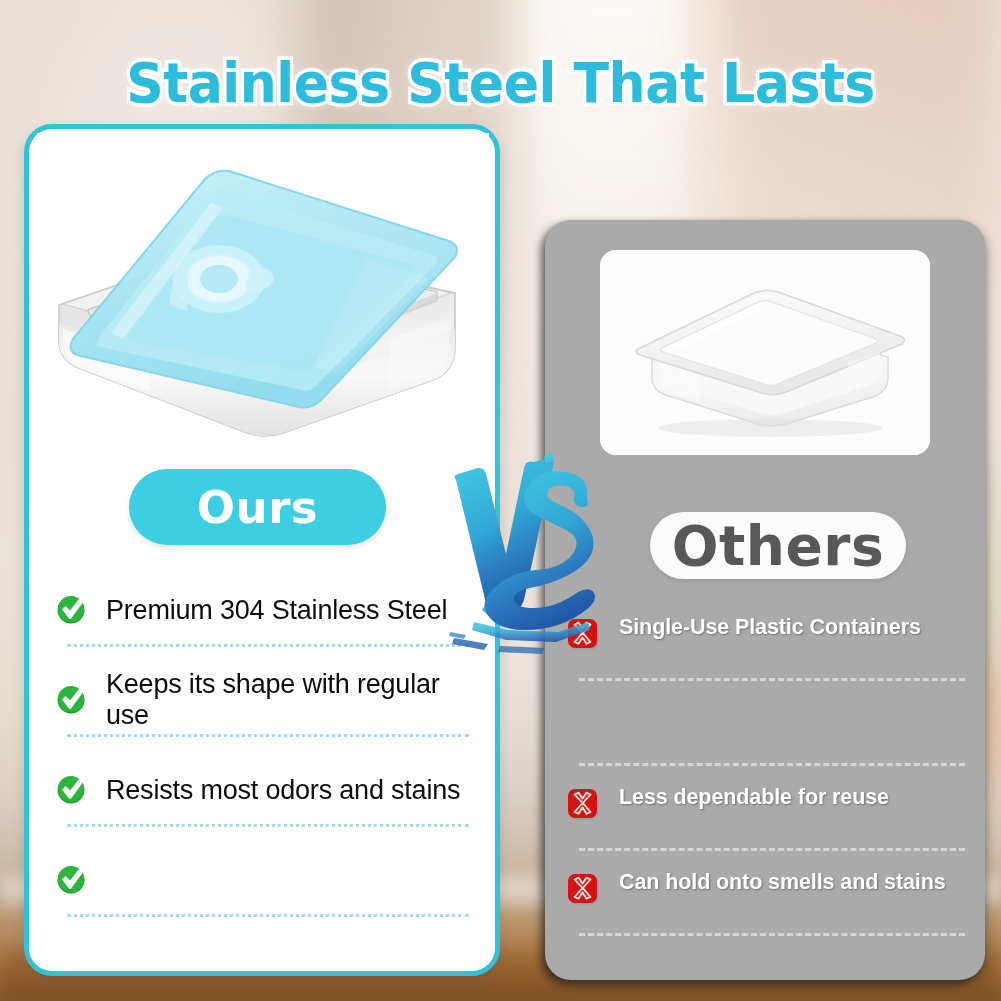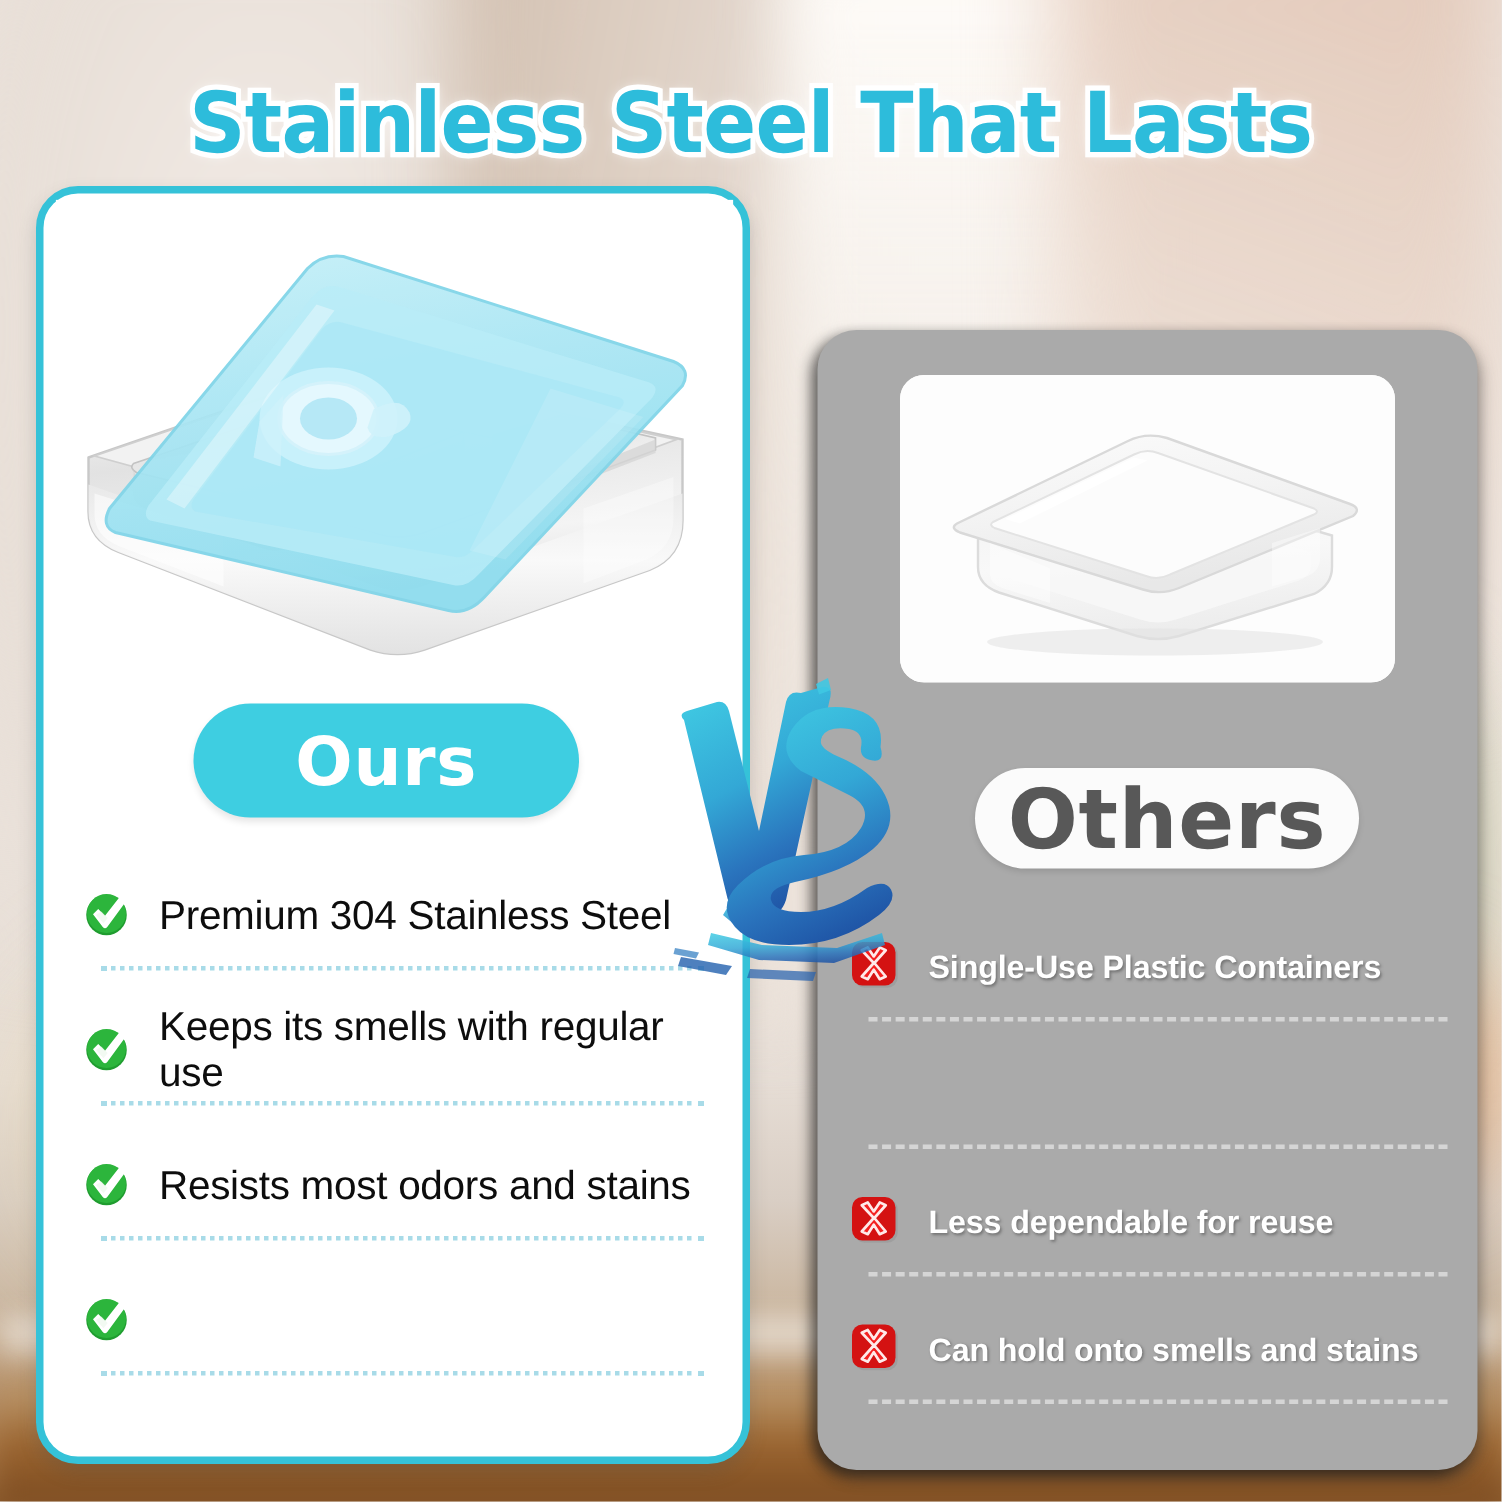--- a/index.html
+++ b/index.html
@@ -73,21 +73,21 @@
   #others-badge .lbl{
     font-family:"DejaVu Sans", sans-serif;font-weight:700;font-size:55px;
     color:#585858;letter-spacing:.5px;
   }
   #others-list{position:absolute;left:14px;top:395px;width:412px;}
   .o-row{height:85px;position:relative;}
   .o-row .o-line{
     position:absolute;left:20px;right:6px;bottom:19px;height:0;
     border-bottom:3px dashed #d8d8d8;opacity:.95;
   }
-  .o-item{display:flex;align-items:center;height:60px;padding-left:6px;}
+  .o-item{display:flex;height:60px;padding-left:6px;}
   .o-item .txt{
     margin-left:16px;color:#ffffff;font-weight:700;font-size:21.5px;
     font-family:"Liberation Sans", sans-serif;letter-spacing:-.1px;
     text-shadow:1px 1px 2px rgba(70,70,70,.55);
   }
 
   
   #ours-panel{
     position:absolute;left:24px;top:124px;width:476px;height:852px;
     background:#ffffff;border-radius:28px;z-index:8;
@@ -325,21 +325,21 @@
     <div class="u-row">
       <div class="u-item">
         <span class="ico">
           <svg width="36" height="34" viewBox="0 0 36 34">
             <circle cx="16" cy="19" r="13.5" fill="#1f9c2f"></circle>
             <circle cx="16" cy="18" r="13" fill="#2cb53c"></circle>
             <path d="M7 18.5 L10.5 15 L15 19.5 L27.5 3.5 L31.5 6.5 L16.5 27 Q15 28.8 13.5 27 Z" fill="#ffffff"></path>
             <path d="M9 19 L14 24.5 L16.8 21 L12.6 16.6 Z" fill="#e9f7ea" opacity=".6"></path>
           </svg>
         </span>
-        <span class="txt">Keeps its smells with regular use</span>
+        <span class="txt">Keeps its shape with regular use</span>
       </div>
       <div class="u-line"></div>
     </div>
 
     <div class="u-row">
       <div class="u-item">
         <span class="ico">
           <svg width="36" height="34" viewBox="0 0 36 34">
             <circle cx="16" cy="19" r="13.5" fill="#1f9c2f"></circle>
             <circle cx="16" cy="18" r="13" fill="#2cb53c"></circle>

